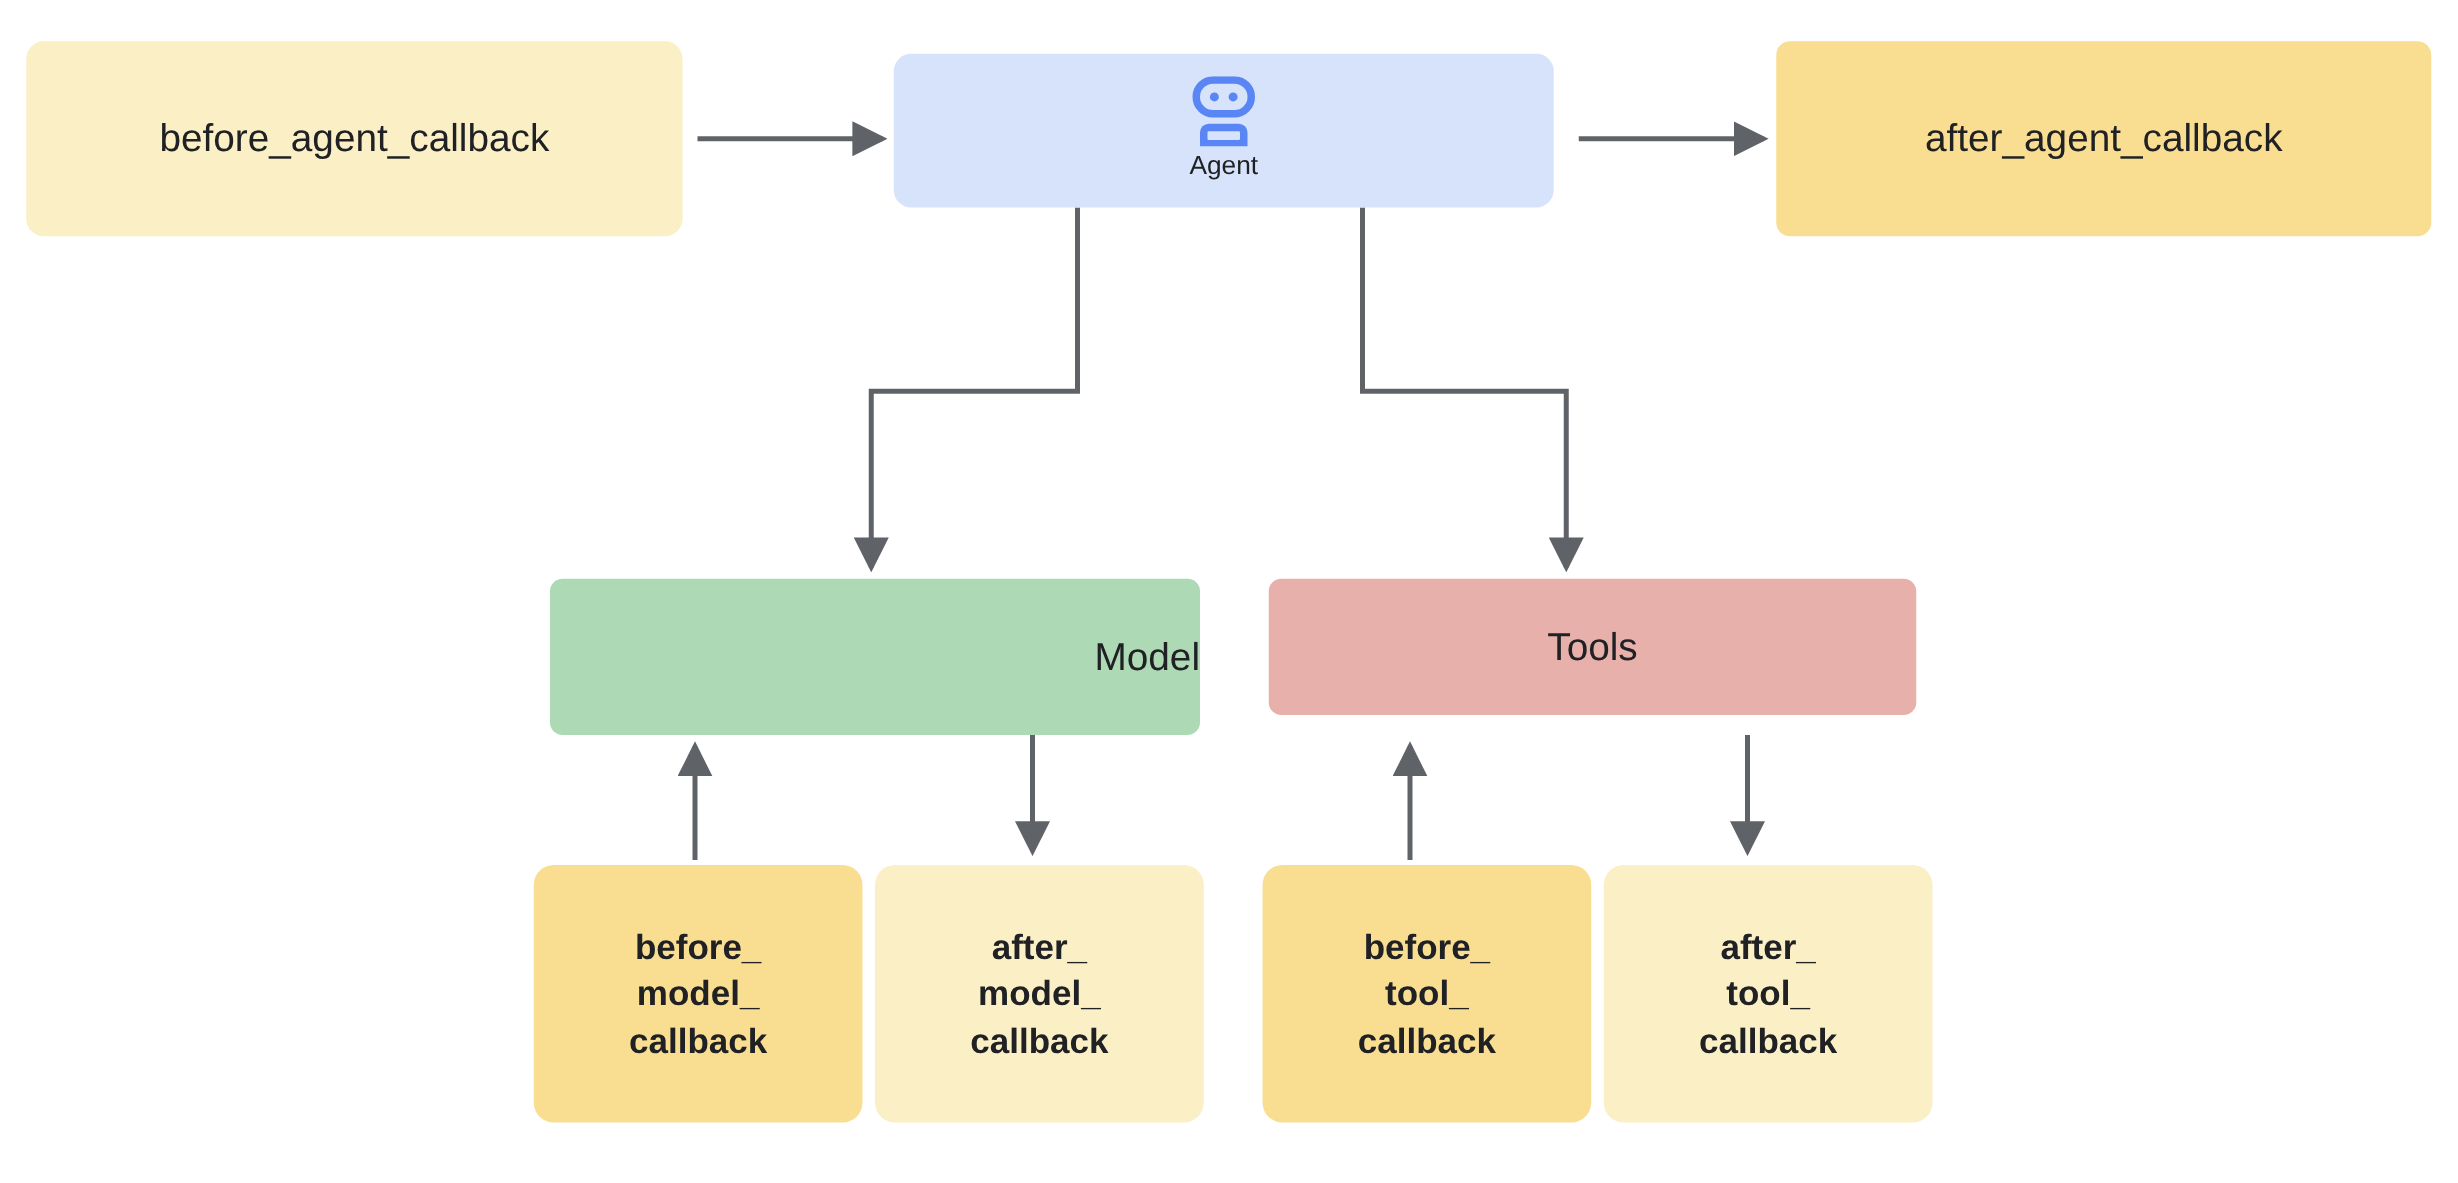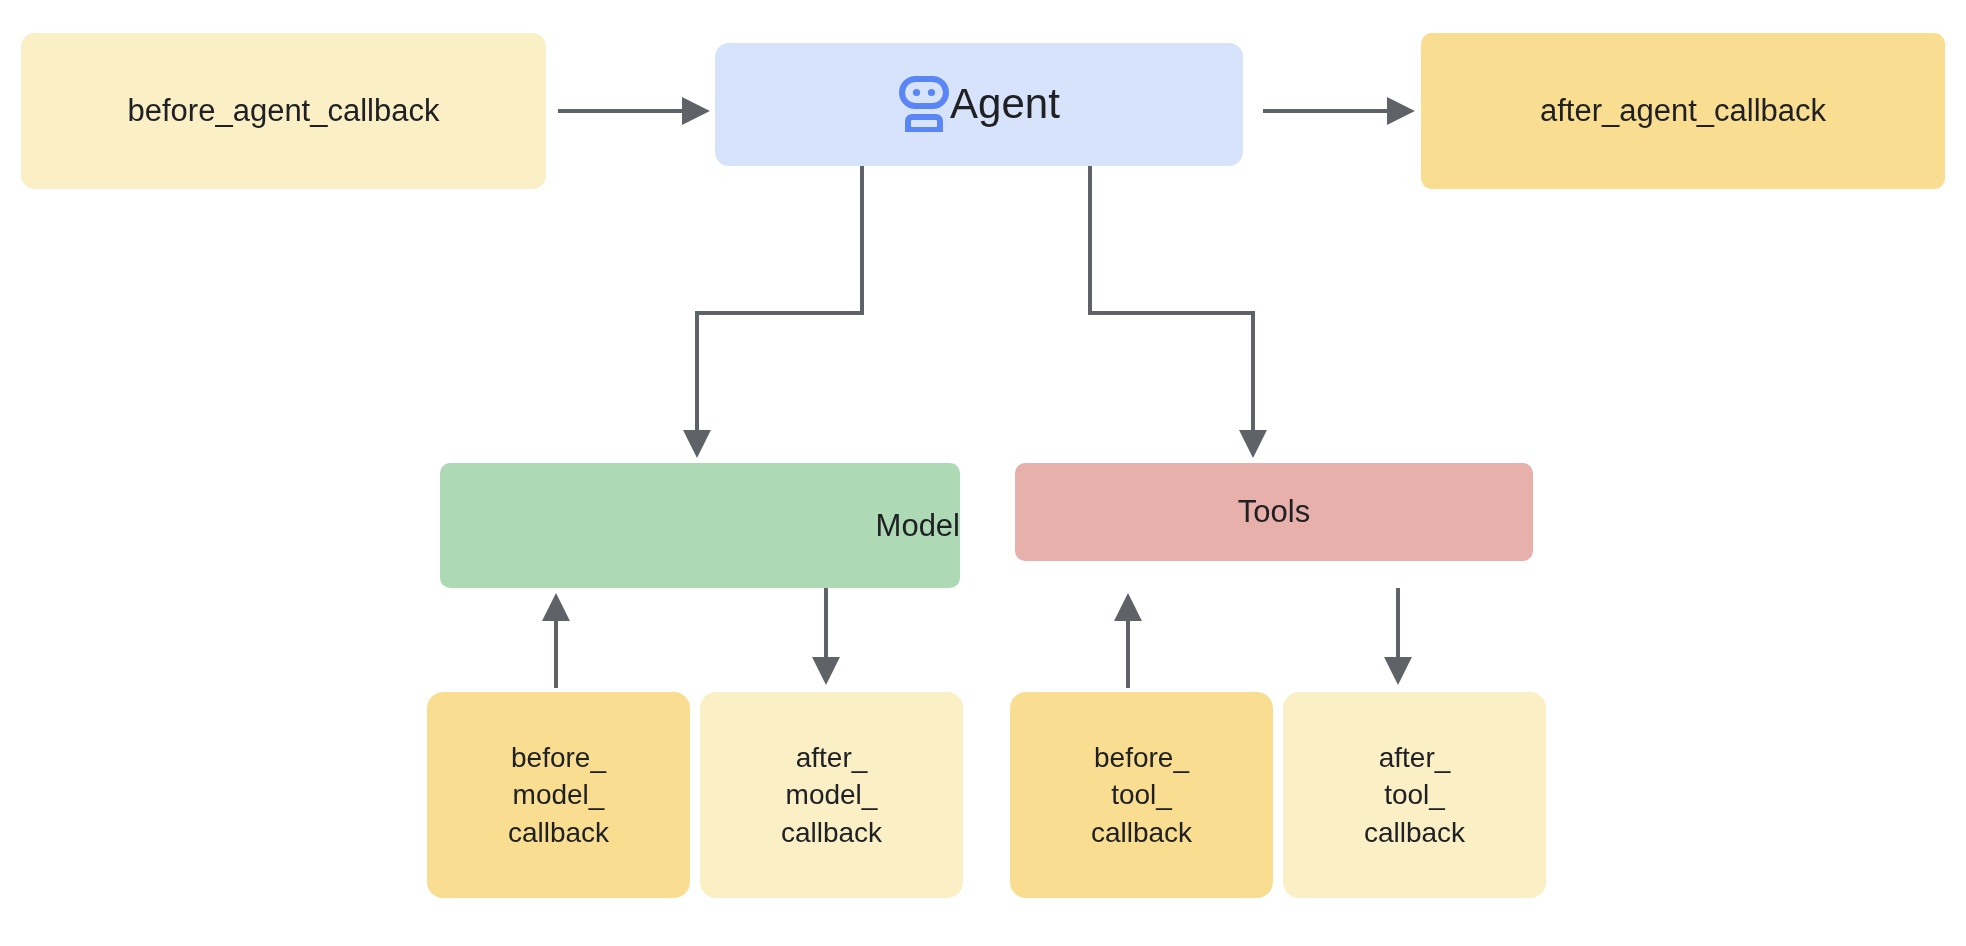--- a/index.html
+++ b/index.html
@@ -38,54 +38,55 @@
 
   
   #node-before-agent {
     left: 21px;  top: 33px;  width: 525px;  height: 156px;
     background: #FBEFC6;
     font-size: 31px;
   }
   #node-agent {
     left: 715px; top: 43px;  width: 528px;  height: 123px;
     background: #D7E3FB;
-    font-size: 42px;
+    font-size: 21px;
     gap: 0;
-    flex-direction: row;
+    flex-direction: column;
   }
   #node-after-agent {
     left: 1421px; top: 33px; width: 524px; height: 156px;
     background: #F9DE92;
     font-size: 31px;
     border-radius: 11px;
   }
 
   
   #node-model {
     left: 440px; top: 463px; width: 520px; height: 125px;
     background: #ADD9B4;
     font-size: 31px;
     border-radius: 10px;
     justify-content: flex-end;
   }
   #node-tools {
-    left: 1015px; top: 463px; width: 518px; height: 98px;
+    left: 1015px; top: 463px; width: 518px; height: 109px;
     background: #E8B0AB;
     font-size: 31px;
     border-radius: 10px;
     text-align: right;
   }
 
   
   .leaf {
     width: 263px;
     height: 206px;
     top: 692px;
     font-size: 28px;
     border-radius: 16px;
+    font-weight: bold;
   }
   #node-before-model { left: 427px;  background: #F9DE92; }
   #node-after-model  { left: 700px;  background: #FBEFC6; }
   #node-before-tool  { left: 1010px; background: #F9DE92; }
   #node-after-tool   { left: 1283px; background: #FBEFC6; }
 
   
   .robot-icon {
     width: 52px;
     height: 58px;

